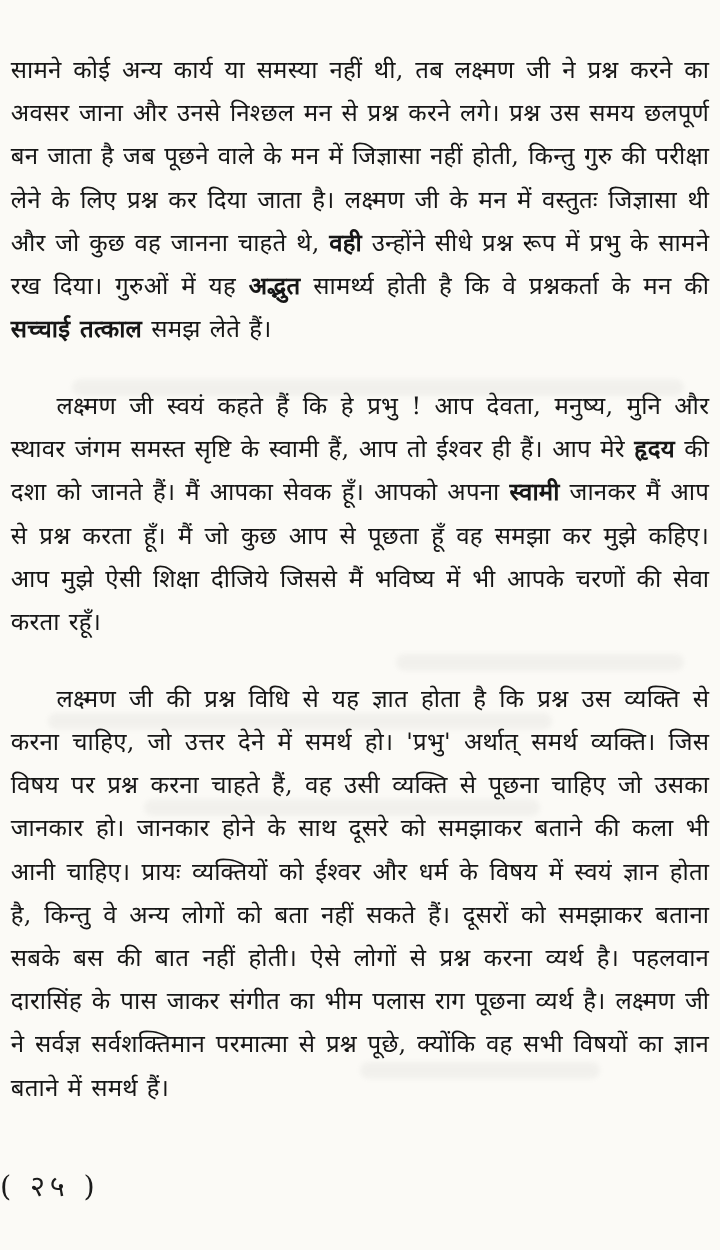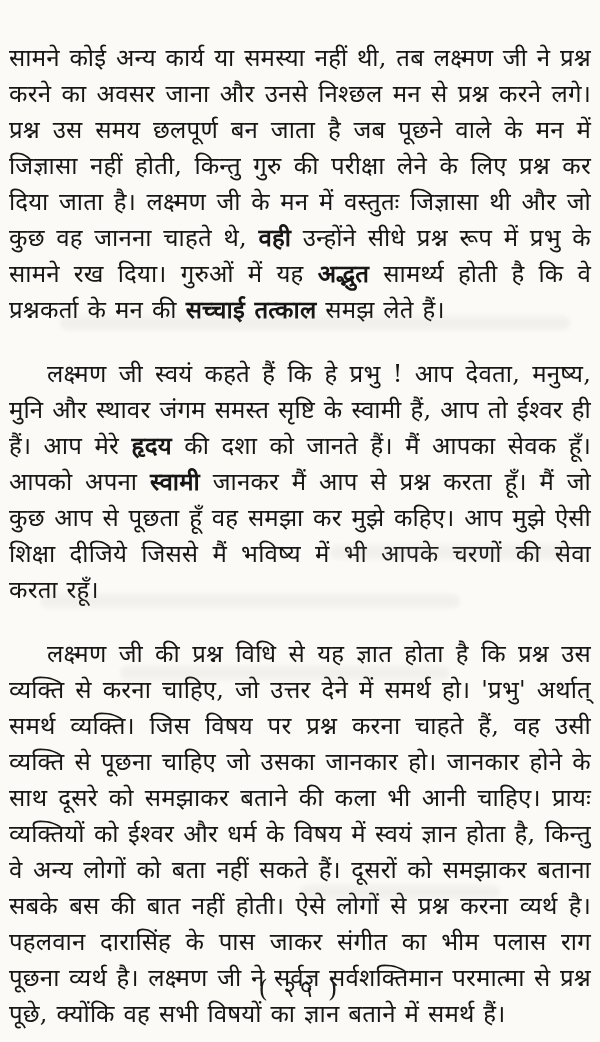--- a/index.html
+++ b/index.html
@@ -17,40 +17,40 @@
   .page {
     position: relative;
     width: 600px;
     height: 1042px;
     box-sizing: border-box;
     padding: 40px 9px 0 9px;
     color: #161616;
   }
   .para {
     margin: 0 0 16px 0;
-    font-size: 24px;
+    font-size: 20px;
     line-height: 36px;
     text-align: justify;
     color: #161616;
     letter-spacing: 0.2px;
     word-spacing: 1px;
   }
   .para.indent {
     text-indent: 38px;
     margin-top: 28px;
   }
   .bold {
     font-weight: bold;
   }
   .footer {
     position: absolute;
     left: 0;
     bottom: 38px;
     width: 600px;
-    text-align: center;
+    text-align: left;
     font-size: 24px;
     color: #1b1b1b;
     letter-spacing: 4px;
   }
   
   .ghost {
     position: absolute;
     height: 14px;
     border-radius: 7px;
     background: #8a8a86;

